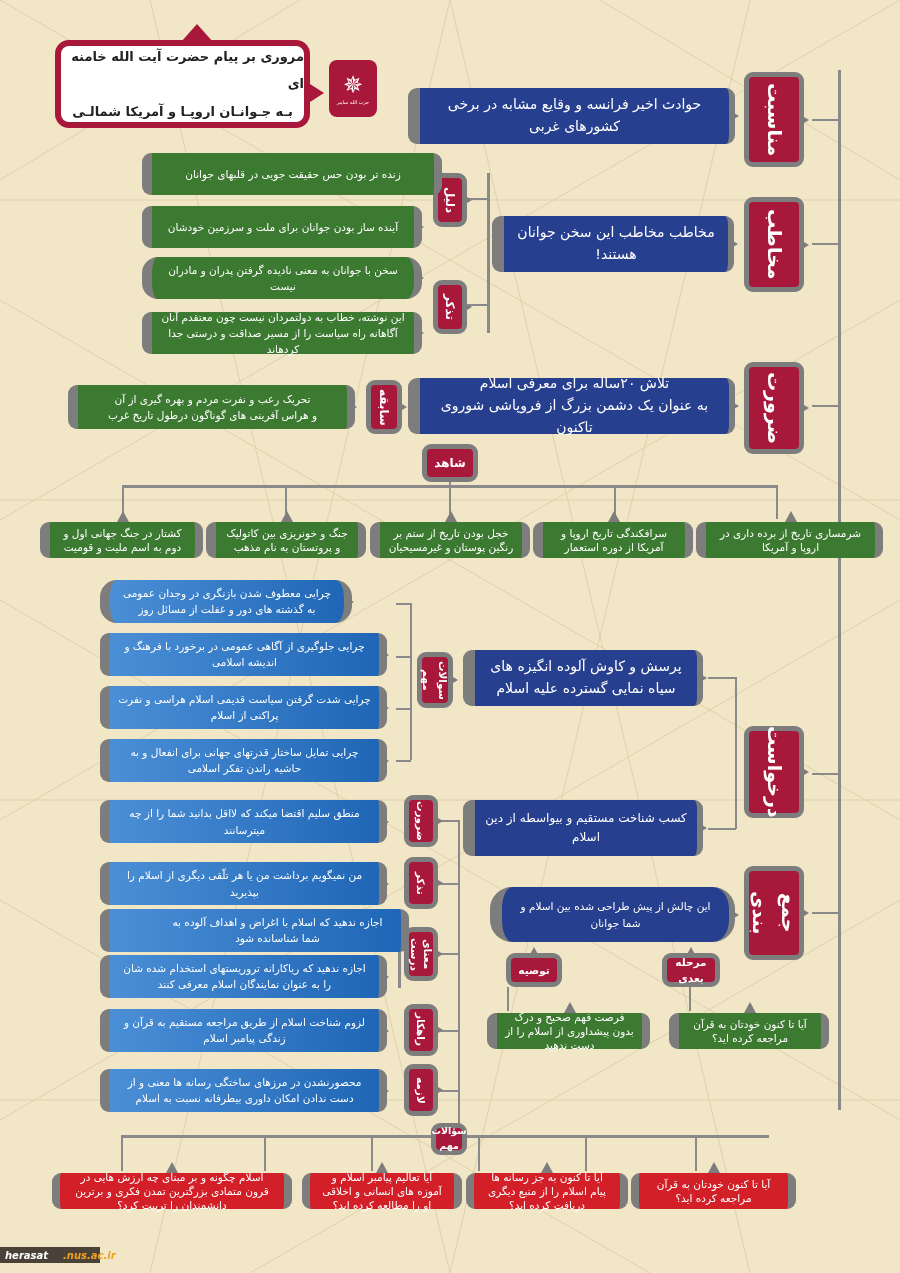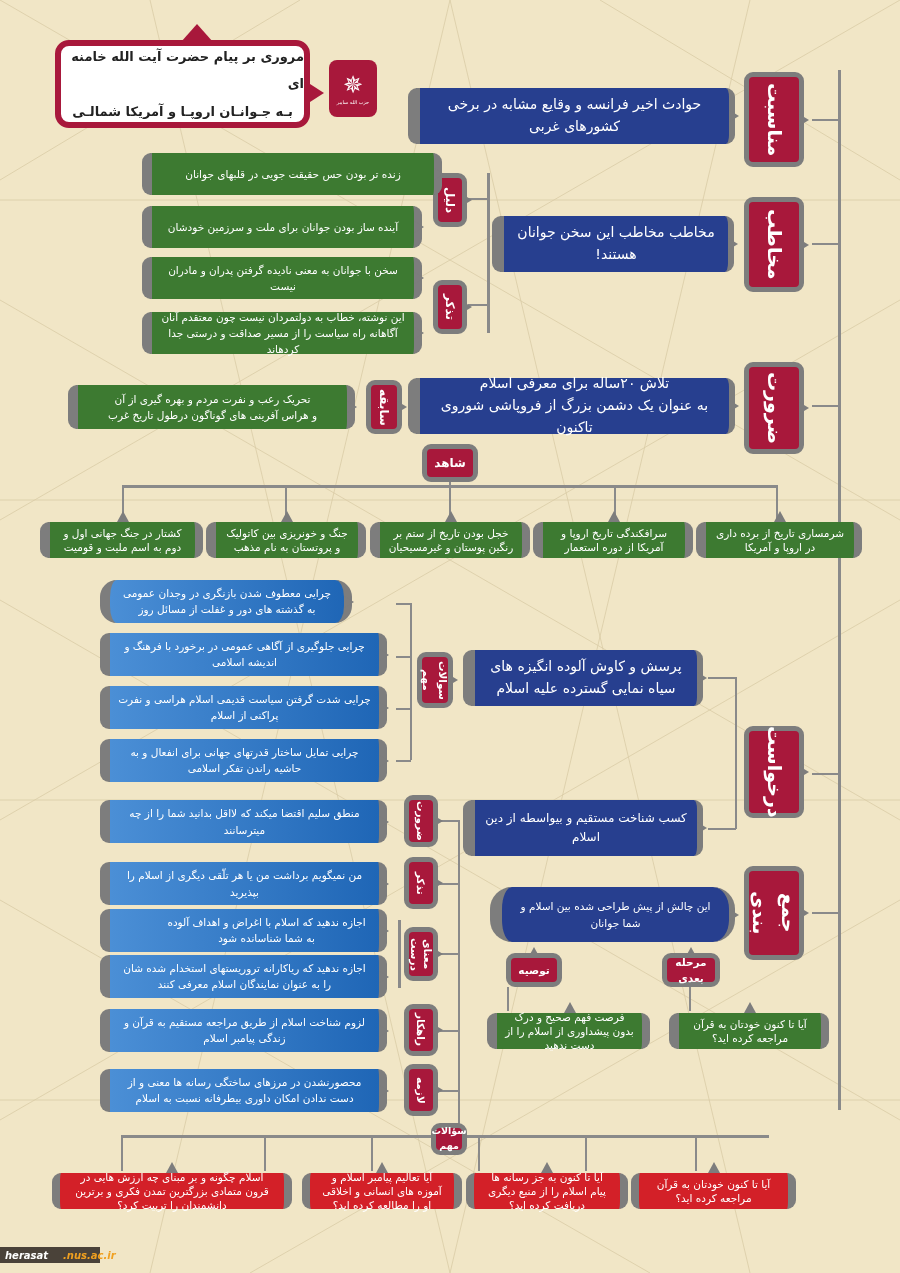--- a/index.html
+++ b/index.html
@@ -100,21 +100,21 @@
 </div>
 <div class="box tag arrowR med" style="left:433px;top:280px;width:34px;height:54px;">
   <span class="vtext">تذکر</span>
 </div>
 <div class="box green arrowR small" style="left:142px;top:153px;width:300px;height:42px;">
   <span class="inner">زنده تر بودن حس حقیقت جویی در قلبهای جوانان</span>
 </div>
 <div class="box green arrowR small" style="left:142px;top:206px;width:280px;height:42px;text-align:right;">
   <span class="inner">آینده ساز بودن جوانان برای ملت و سرزمین خودشان</span>
 </div>
-<div class="box green arrowR small" style="left:142px;top:257px;width:280px;height:42px;">
+<div class="box green arrowR small" style="left:142px;top:257px;width:280px;height:42px;border-radius:16px;">
   <span class="inner">سخن با جوانان به معنی نادیده گرفتن پدران و مادران نیست</span>
 </div>
 <div class="box green arrowR small" style="left:142px;top:312px;width:280px;height:42px;">
   <span class="inner">این نوشته، خطاب به دولتمردان نیست چون معتقدم آنان آگاهانه راه سیاست را از مسیر صداقت و درستی جدا کردهاند</span>
 </div>
 
 <div class="line" style="left:812px;top:405px;width:27px;height:2px;"></div>
 <div class="box tag arrowR cat" style="left:744px;top:362px;width:60px;height:92px;">
   <span class="vtext">ضرورت</span>
 </div>
@@ -137,21 +137,21 @@
 <div class="box tag med" style="left:422px;top:444px;width:56px;height:38px;font-weight:bold;">
   <span>شاهد</span>
 </div>
 <div class="line" style="left:122px;top:485px;width:655px;height:3px;"></div>
 <div class="line" style="left:449px;top:480px;width:2px;height:6px;"></div>
 <div class="line" style="left:122px;top:485px;width:2px;height:34px;"></div>
 <div class="line" style="left:285px;top:485px;width:2px;height:34px;"></div>
 <div class="line" style="left:449px;top:485px;width:2px;height:34px;"></div>
 <div class="line" style="left:614px;top:485px;width:2px;height:34px;"></div>
 <div class="line" style="left:776px;top:485px;width:2px;height:34px;"></div>
-<div class="box green arrowUp small" style="left:696px;top:522px;width:166px;height:36px;line-height:1.35;">
+<div class="box green arrowUp small" style="left:696px;top:522px;width:187px;height:36px;line-height:1.35;">
   <span class="inner">شرمساری تاریخ از برده داری در اروپا و آمریکا</span>
 </div>
 <div class="box green arrowUp small" style="left:533px;top:522px;width:160px;height:36px;line-height:1.35;">
   <span class="inner">سرافکندگی تاریخ اروپا و آمریکا از دوره استعمار</span>
 </div>
 <div class="box green arrowUp small" style="left:370px;top:522px;width:160px;height:36px;line-height:1.35;">
   <span class="inner">خجل بودن تاریخ از ستم بر رنگین پوستان و غیرمسیحیان</span>
 </div>
 <div class="box green arrowUp small" style="left:206px;top:522px;width:160px;height:36px;line-height:1.35;">
   <span class="inner">جنگ و خونریزی بین کاتولیک و پروتستان به نام مذهب</span>
@@ -219,21 +219,21 @@
   <span class="vtext">تذکر</span>
 </div>
 <div class="box sky arrowR small" style="left:100px;top:862px;width:287px;height:43px;">
   <span class="inner">من نمیگویم برداشت من یا هر تلّقی دیگری از اسلام را بپذیرید</span>
 </div>
 
 <div class="line" style="left:398px;top:920px;width:3px;height:68px;"></div>
 <div class="box tag arrowR small" style="left:404px;top:927px;width:34px;height:54px;font-weight:bold;line-height:1.2;">
   <span class="vtext">معنای درست</span>
 </div>
-<div class="box sky arrowR small" style="left:100px;top:909px;width:287px;height:43px;line-height:1.45;padding-left:44px;">
+<div class="box sky arrowR small" style="left:100px;top:909px;width:309px;height:43px;line-height:1.45;padding-left:44px;">
   <span class="inner">اجازه ندهید که اسلام با اغراض و اهداف آلوده به شما شناسانده شود</span>
 </div>
 <div class="box sky arrowR small" style="left:100px;top:955px;width:287px;height:43px;line-height:1.45;">
   <span class="inner">اجازه ندهید که ریاکارانه تروریستهای استخدام شده شان را به عنوان نمایندگان اسلام معرفی کنند</span>
 </div>
 
 <div class="box tag arrowR small" style="left:404px;top:1004px;width:34px;height:52px;font-weight:bold;">
   <span class="vtext">راهکار</span>
 </div>
 <div class="box sky arrowR small" style="left:100px;top:1009px;width:287px;height:43px;line-height:1.45;">

